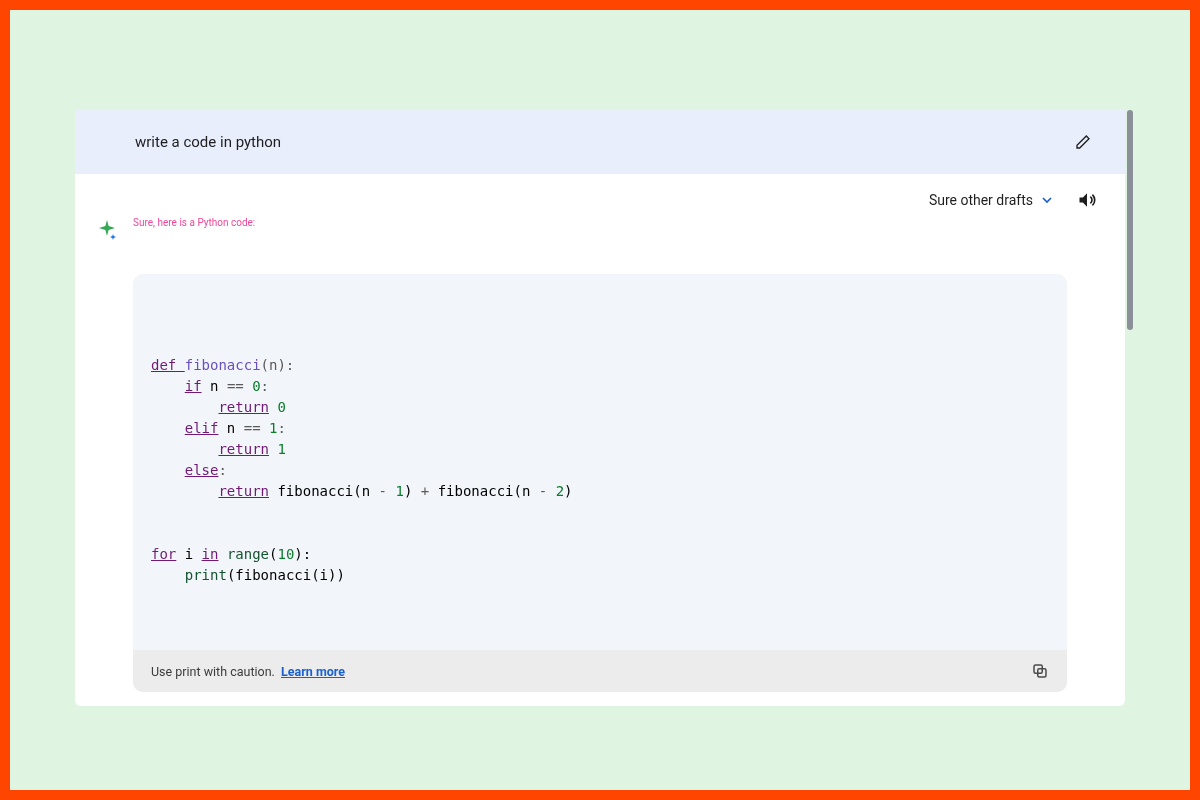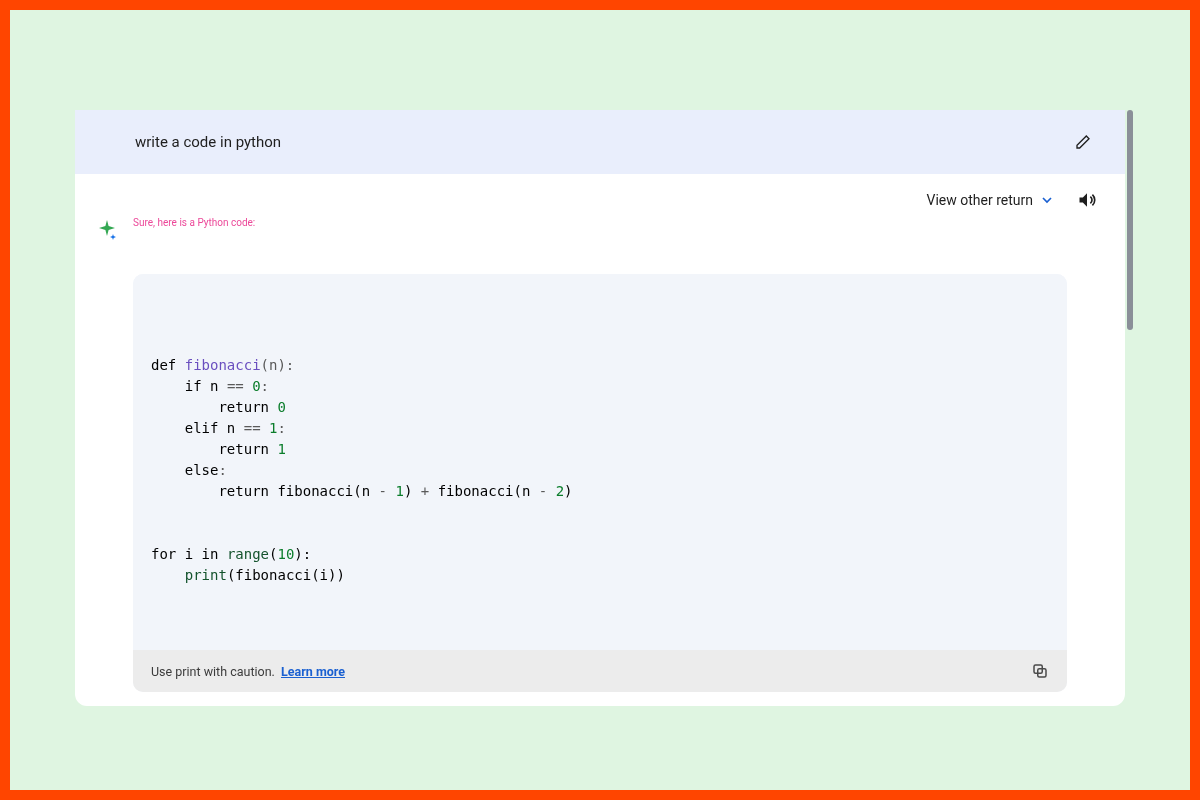--- a/index.html
+++ b/index.html
@@ -13,21 +13,21 @@
     .outer {
       background: #dff5e1;
       width: 100%;
       height: 100%;
       padding: 100px 65px 0 65px;
       position: relative;
     }
     .chat-container {
       background: #fff;
       position: relative;
-      border-radius: 12px;
+      border-radius: 6px;
     }
     .scrollbar-track {
       position: absolute;
       right: -8px;
       top: 0;
       width: 6px;
       height: 220px;
       background: #8a8f98;
       border-radius: 3px;
     }
@@ -124,21 +124,21 @@
       margin-left: 3px;
       cursor: pointer;
       font-weight: bold;
     }
     .copy-btn {
       cursor: pointer;
       color: #4a4a4a;
       display: flex;
     }
     
-    .kw  { color: #000000; }
+    .kw  { color: #701a75; text-decoration: underline; }
     .fn  { color: #6a4fbf; }
     .op  { color: #5a5a5a; }
     .num { color: #0b7d2b; }
     .bl  { color: #14532d; }
   </style>
 </head>
 <body>
 
 <div class="outer">
   <div class="chat-container">
@@ -149,21 +149,21 @@
       <span class="edit-btn">
         <svg width="16" height="16" viewBox="0 0 24 24" fill="none" stroke="currentColor" stroke-width="2">
             <path d="M17 3l4 4L7 21H3v-4L17 3z"></path>
           </svg>
       </span>
     </div>
 
     <div>
       <div class="topbar">
         <div class="drafts-toggle">
-          <span>View other return</span>
+          <span>Sure other drafts</span>
           <svg width="16" height="16" viewBox="0 0 24 24" fill="none" stroke="#1a60d1" stroke-width="2.5">
               <polyline points="6 9 12 15 18 9"></polyline>
             </svg>
         </div>
         <span class="speaker-btn">
           <svg width="20" height="20" viewBox="0 0 24 24" fill="currentColor">
               <path d="M3 9v6h4l5 5V4L7 9H3z"></path>
               <path d="M16 8a5 5 0 010 8" fill="none" stroke="currentColor" stroke-width="2"></path>
               <path d="M18.5 5.5a9 9 0 010 13" fill="none" stroke="currentColor" stroke-width="2"></path>
             </svg>

